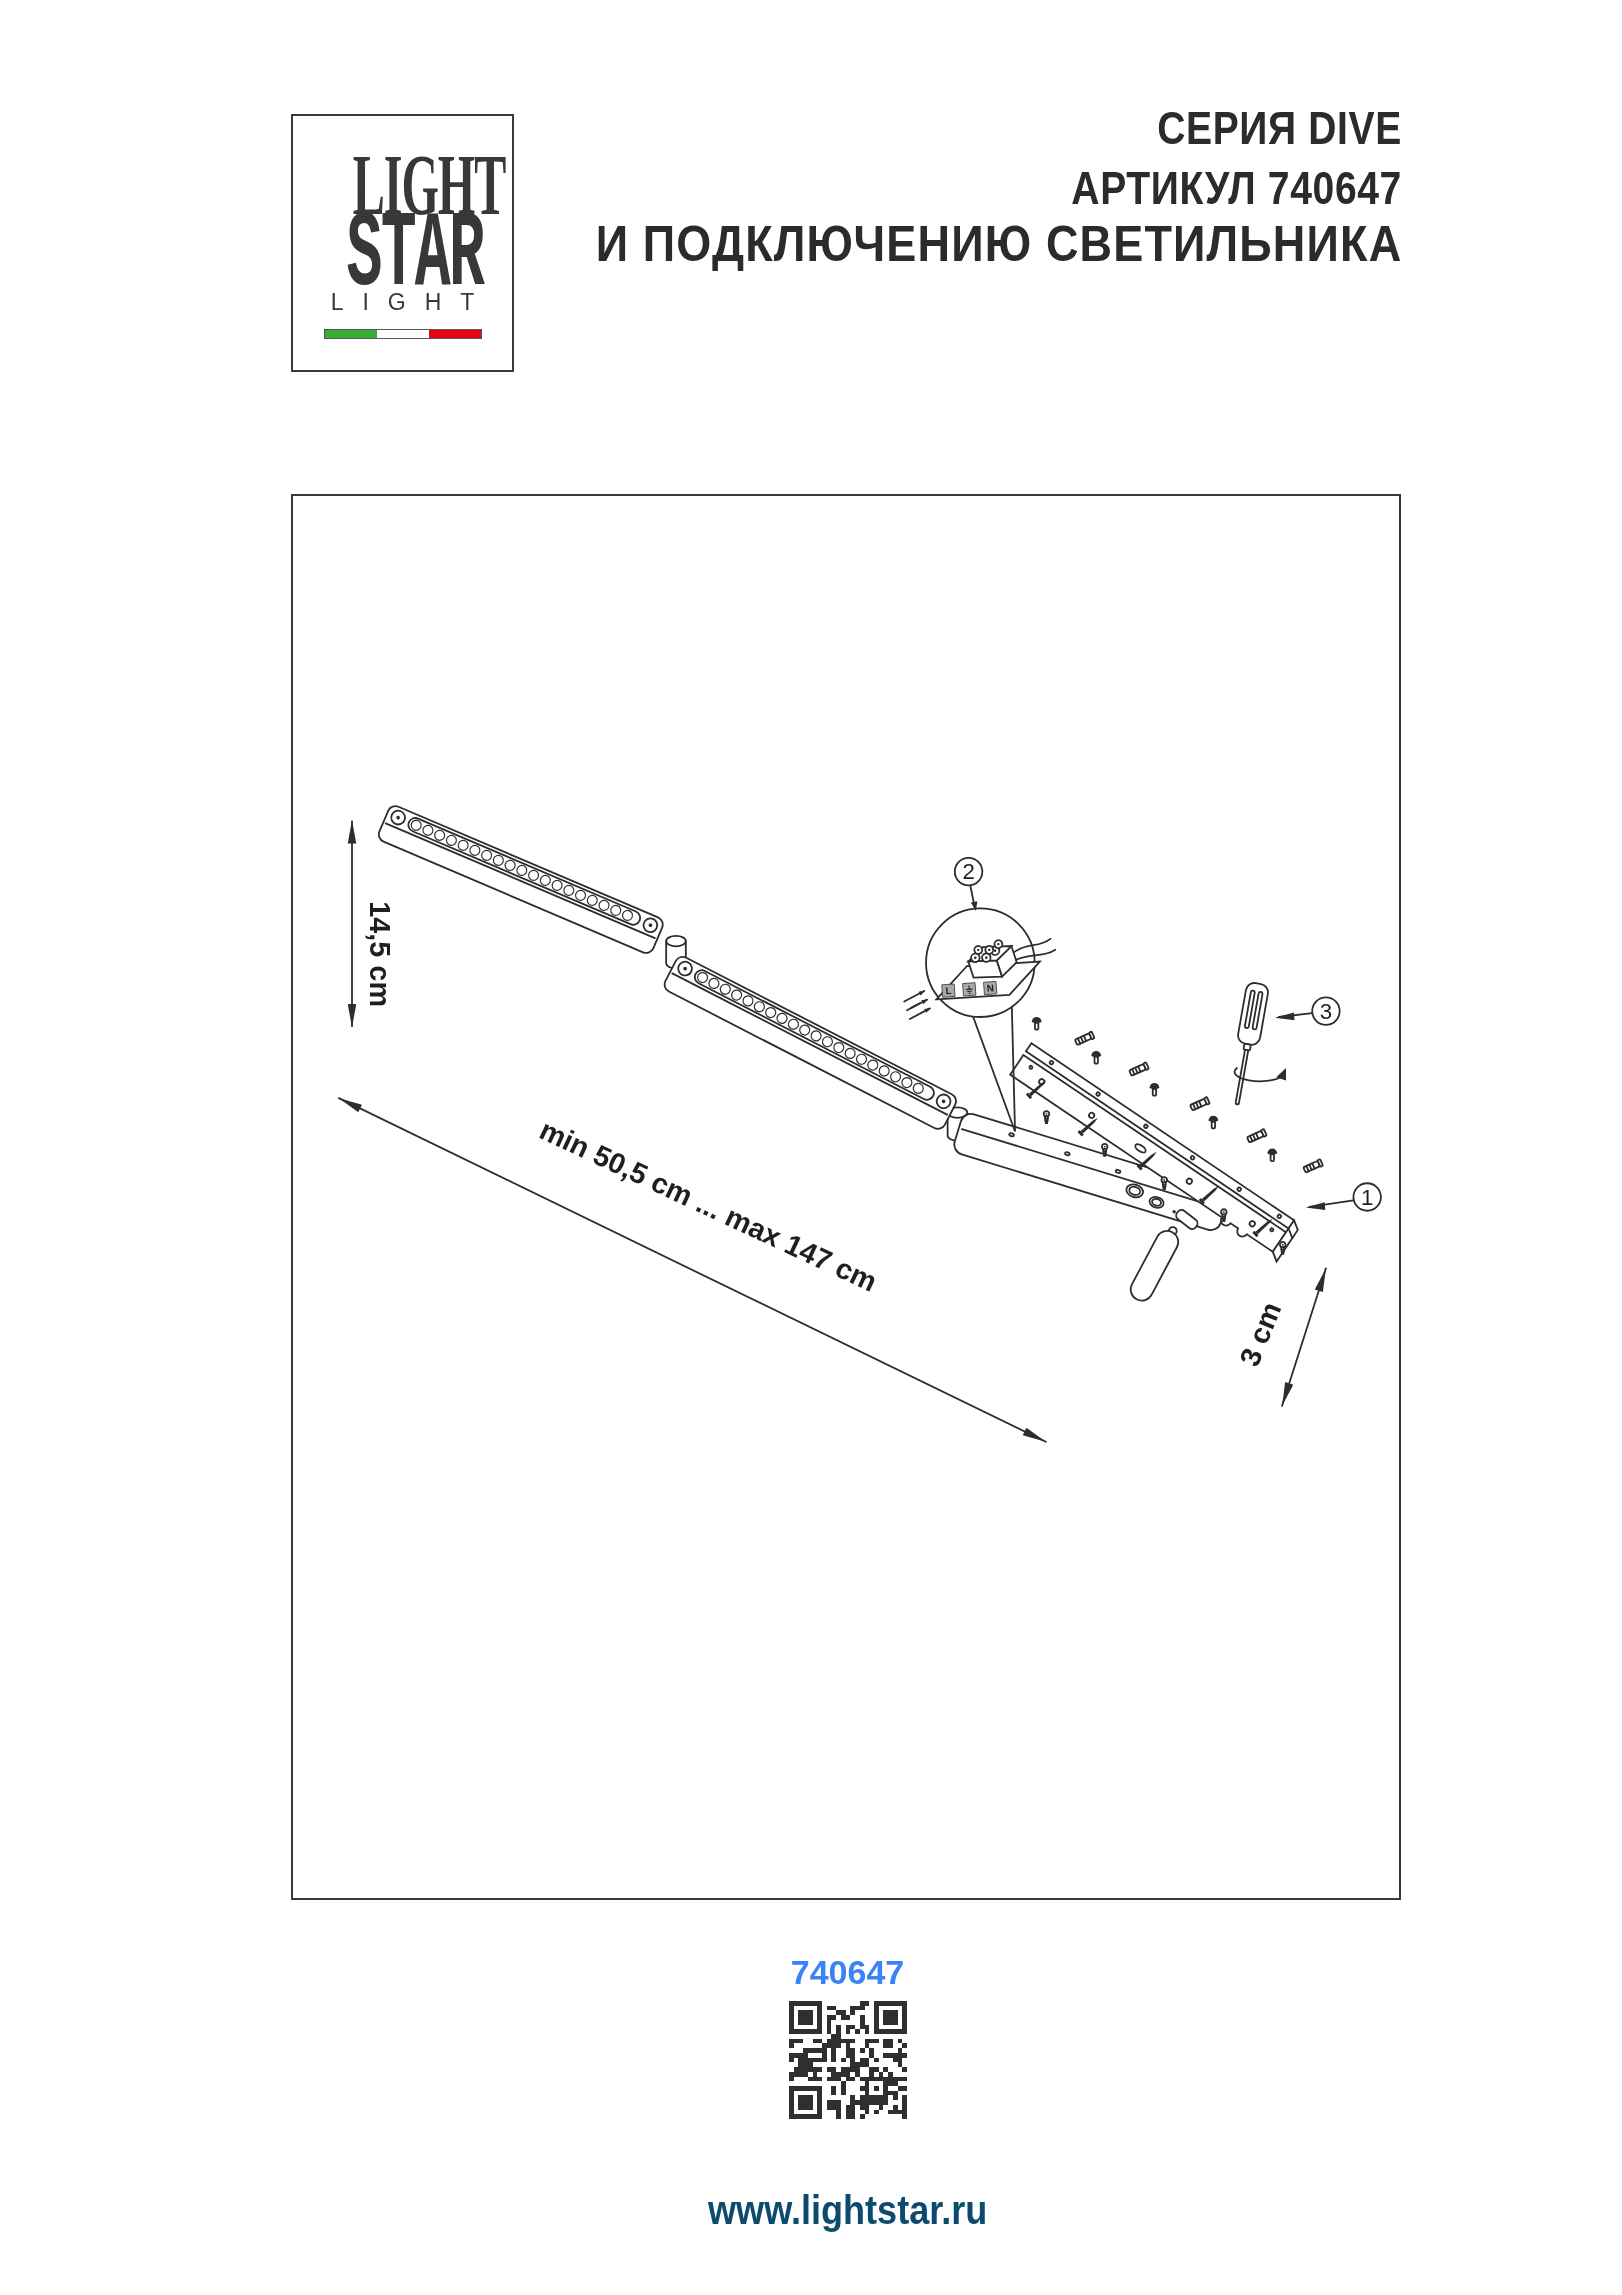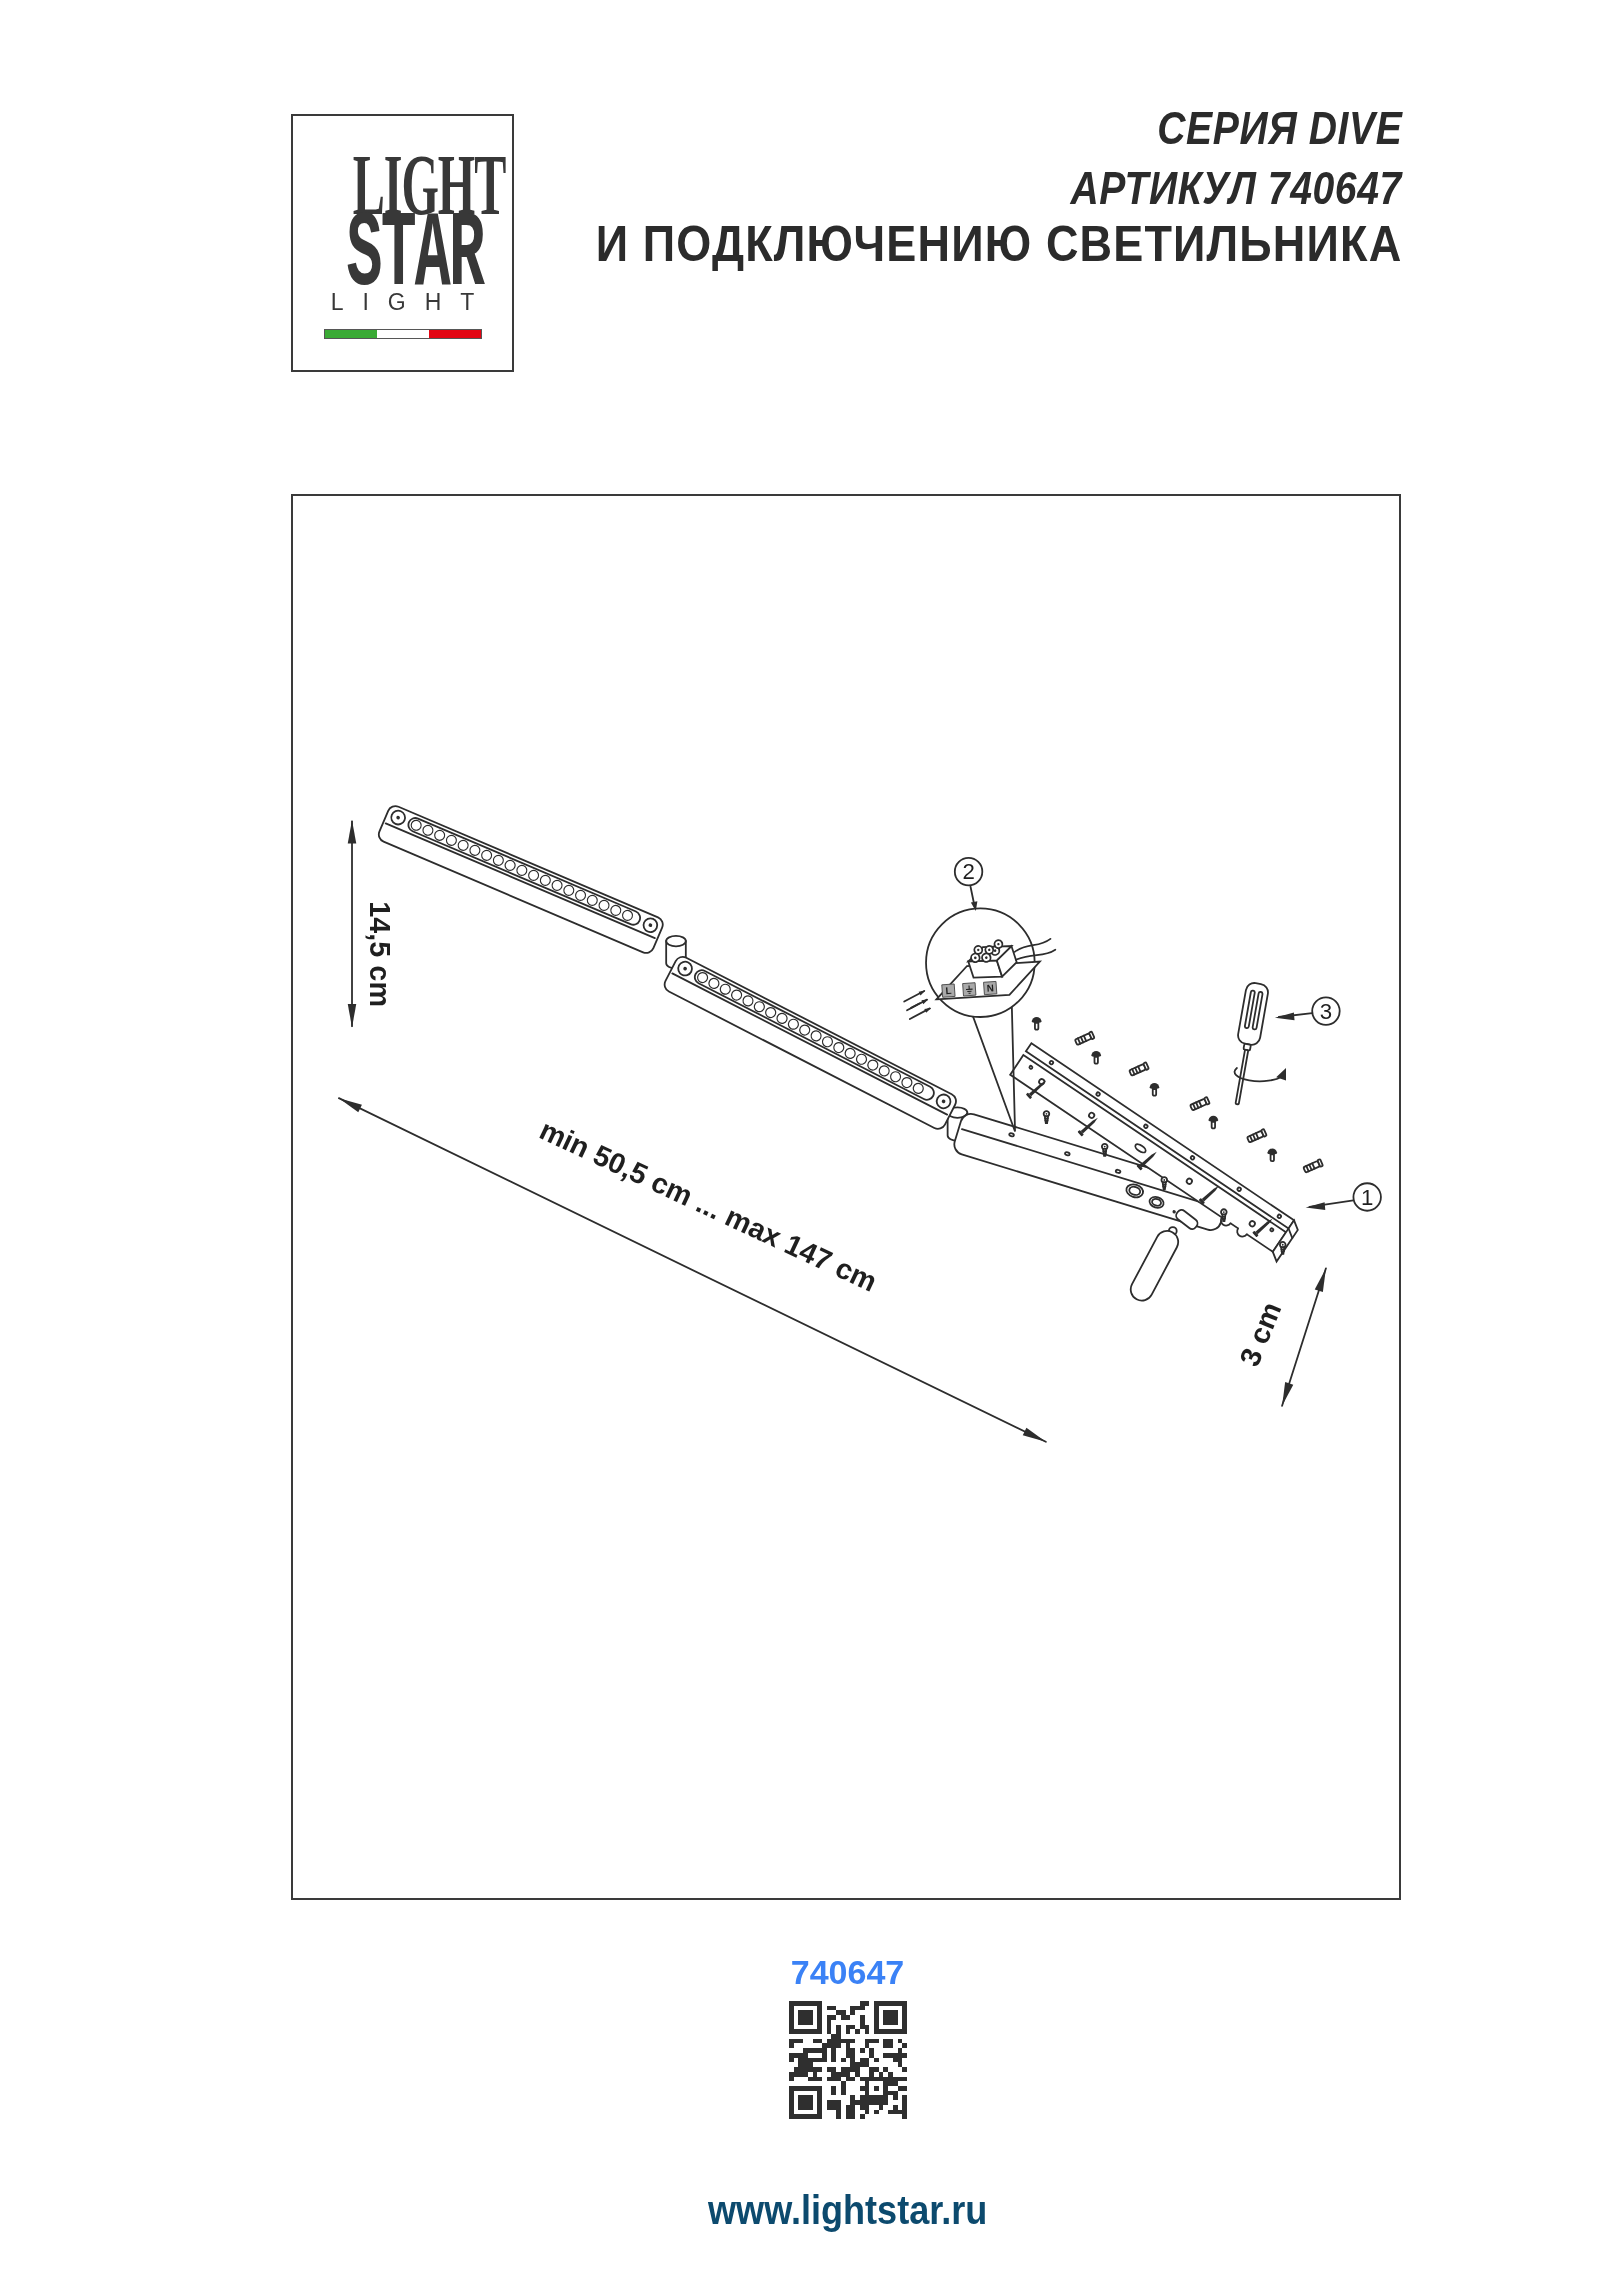--- a/index.html
+++ b/index.html
@@ -17,21 +17,21 @@
   .l-star span{transform:scaleX(.56);letter-spacing:-3.3px;}
   .l-group{top:175px;font-size:23px;font-family:"Liberation Sans",sans-serif;font-weight:400;}
   .l-group span{letter-spacing:19px;margin-right:-19px;}
   .flag{position:absolute;left:50%;transform:translateX(-50%);top:213px;width:156px;height:7.9px;
         border:1.3px solid #565656;display:flex;}
   .flag i{flex:1;display:block;}
   .flg-g{background:#3aaa35}.flg-w{background:#fff}.flg-r{background:#e30613}
   
   .hdr{position:absolute;right:257px;top:98px;text-align:right;white-space:nowrap;color:#2b2b2b;}
   .hdr .hline span{display:inline-block;transform-origin:100% 50%;}
-  .hbig{font-size:46px;line-height:60px;font-weight:bold;font-style:italic;}
+  .hbig{font-size:46px;line-height:60px;font-weight:bold;}
   .hbig span{transform:scaleX(.85);letter-spacing:0.7px;}
   .hinstr{font-size:50px;line-height:52px;font-weight:bold;}
   .hinstr span{transform:scaleX(.9);letter-spacing:1.3px;}
   .hinstr.first{margin-top:58px;}
   
   .frame{position:absolute;left:255px;top:494px;width:1110px;height:1406px;
          border:2px solid #3a3a3a;box-sizing:border-box;}
   .frame svg{display:block;}
   .ln{stroke:#2d2d2d;stroke-width:2.75;fill:none;stroke-linecap:round;}
   .fw{fill:#fff;stroke:#2d2d2d;stroke-width:2.75;}

